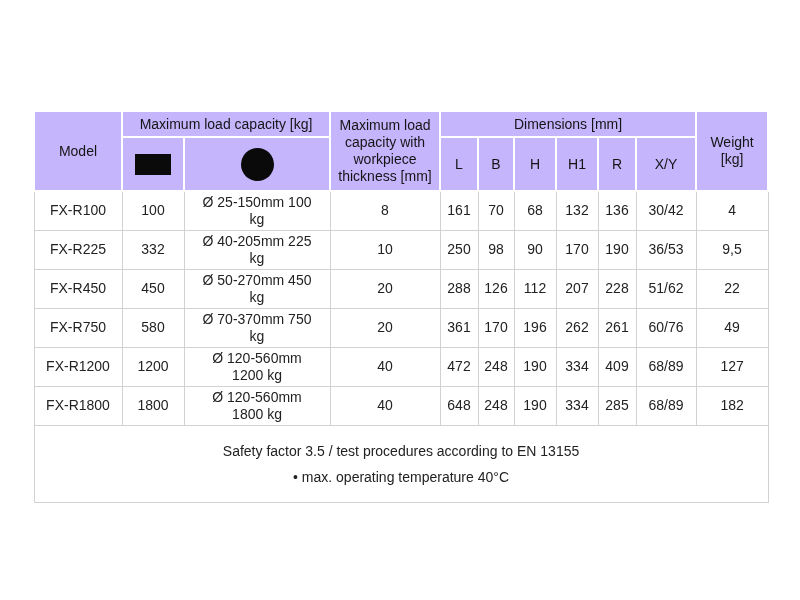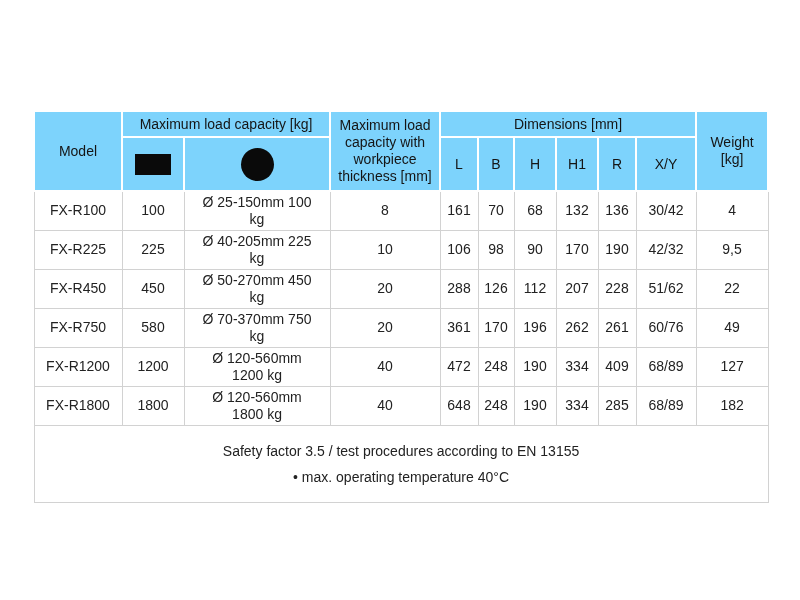--- a/index.html
+++ b/index.html
@@ -7,21 +7,21 @@
   .table-wrap { position: absolute; left: 33px; top: 110px; }
   table.spec {
     border-collapse: collapse;
     table-layout: fixed;
     width: 734px;
     font-size: 14px;
     color: #222222;
   }
   table.spec { border: 1px solid #c9c9c9; }
   th {
-    background: #7dd3fc;
+    background: #c4b5fd;
     border: 2px solid #ffffff;
     font-weight: normal;
     color: #151515;
     text-align: center;
     vertical-align: middle;
     line-height: 17px;
     padding: 1px 2px;
   }
   td {
     border: 1px solid #d2d2d2;
@@ -100,30 +100,30 @@
         <td>161</td>
         <td>70</td>
         <td>68</td>
         <td>132</td>
         <td>136</td>
         <td>30/42</td>
         <td>4</td>
       </tr>
       <tr class="body-row">
         <td class="model-cell">FX-R225</td>
-        <td>225</td>
+        <td>332</td>
         <td class="circle-col">Ø 40-205mm 225
 kg</td>
         <td>10</td>
-        <td>106</td>
+        <td>250</td>
         <td>98</td>
         <td>90</td>
         <td>170</td>
         <td>190</td>
-        <td>42/32</td>
+        <td>36/53</td>
         <td>9,5</td>
       </tr>
       <tr class="body-row">
         <td class="model-cell">FX-R450</td>
         <td>450</td>
         <td class="circle-col">Ø 50-270mm 450
 kg</td>
         <td>20</td>
         <td>288</td>
         <td>126</td>

